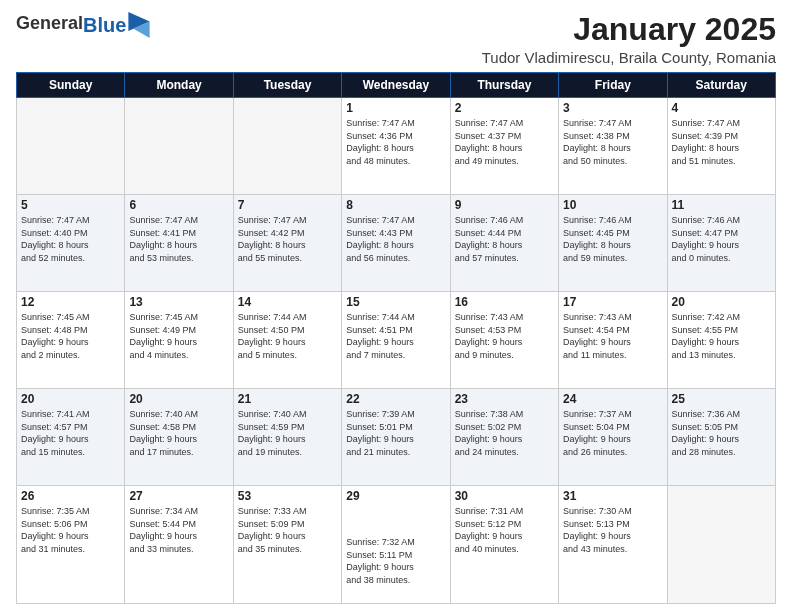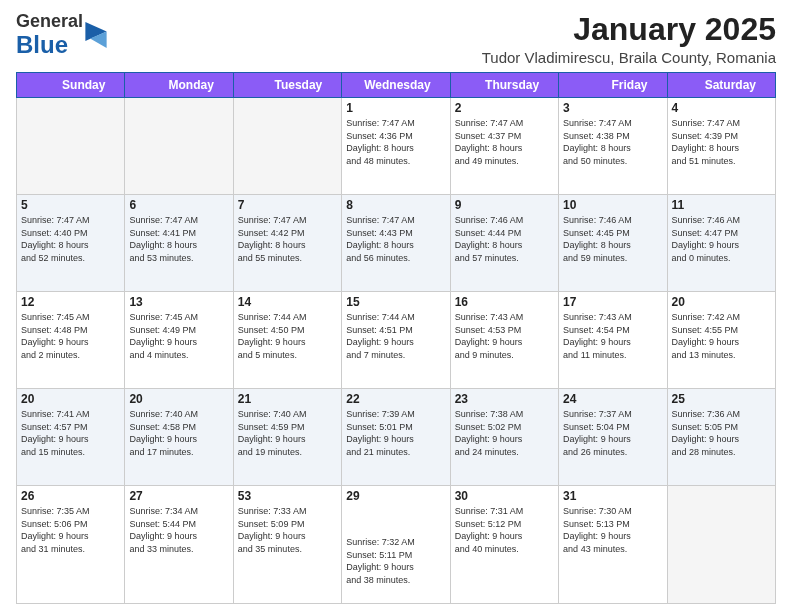--- a/index.html
+++ b/index.html
@@ -22,21 +22,21 @@
       align-items: flex-start;
       justify-content: space-between;
       margin-bottom: 6px;
     }
     .logo-area {
       display: flex;
       align-items: center;
     }
     .logo-text {
       display: flex;
-      flex-direction: column;
+      flex-direction: row;
       line-height: 1.1;
     }
     .logo-icon {
       width: 18px;
       height: 22px;
       margin-left: 2px;
       fill: #1a5fa8;
     }
     .title-area {
       text-align: right;
@@ -53,26 +53,26 @@
       margin-top: 2px;
     }
     .calendar {
       flex: 1;
       border: 1px solid #ccc;
       border-collapse: collapse;
       width: 100%;
       table-layout: fixed;
     }
     .calendar th {
-      background: #8b5cf6;
+      background: #0f172a;
       color: #fff;
       font-size: 12px;
       font-weight: bold;
-      text-align: right;
-      padding: 5px 19px;
+      text-align: center;
+      padding: 5px 2px;
       border: 1px solid #1a5fa8;
     }
     .calendar td {
       border: 1px solid #ccc;
       vertical-align: top;
       padding: 3px 4px;
       font-size: 9.5px;
       color: #333;
       height: 86px;
     }
@@ -103,21 +103,21 @@
   </style>
 </head>
 <body>
 
 <div class="page">
   <div class="header">
     <div class="logo-area">
       <div style="display:flex;align-items:center;">
         <div class="logo-text">
           <span style="font-size:18px;font-weight:bold;color:#333;line-height:1.1;">General</span>
-          <span style="font-size:24px;font-weight:bold;color:#1a5fa8;line-height:1.1;">Blue</span>
+          <span style="font-size:20px;font-weight:bold;color:#1a5fa8;line-height:1.1;">Blue</span>
         </div>
         <svg class="logo-icon" viewBox="0 0 18 22" xmlns="http://www.w3.org/2000/svg" style="width:22px;height:26px;margin-left:2px;">
           <polygon points="0,0 18,8 0,16" fill="#1a5fa8"></polygon>
           <polygon points="4,14 18,8 18,22" fill="#5ba0d8"></polygon>
         </svg>
       </div>
     </div>
     <div class="title-area">
       <div class="month-title">January 2025</div>
       <div class="location">Tudor Vladimirescu, Braila County, Romania</div>

